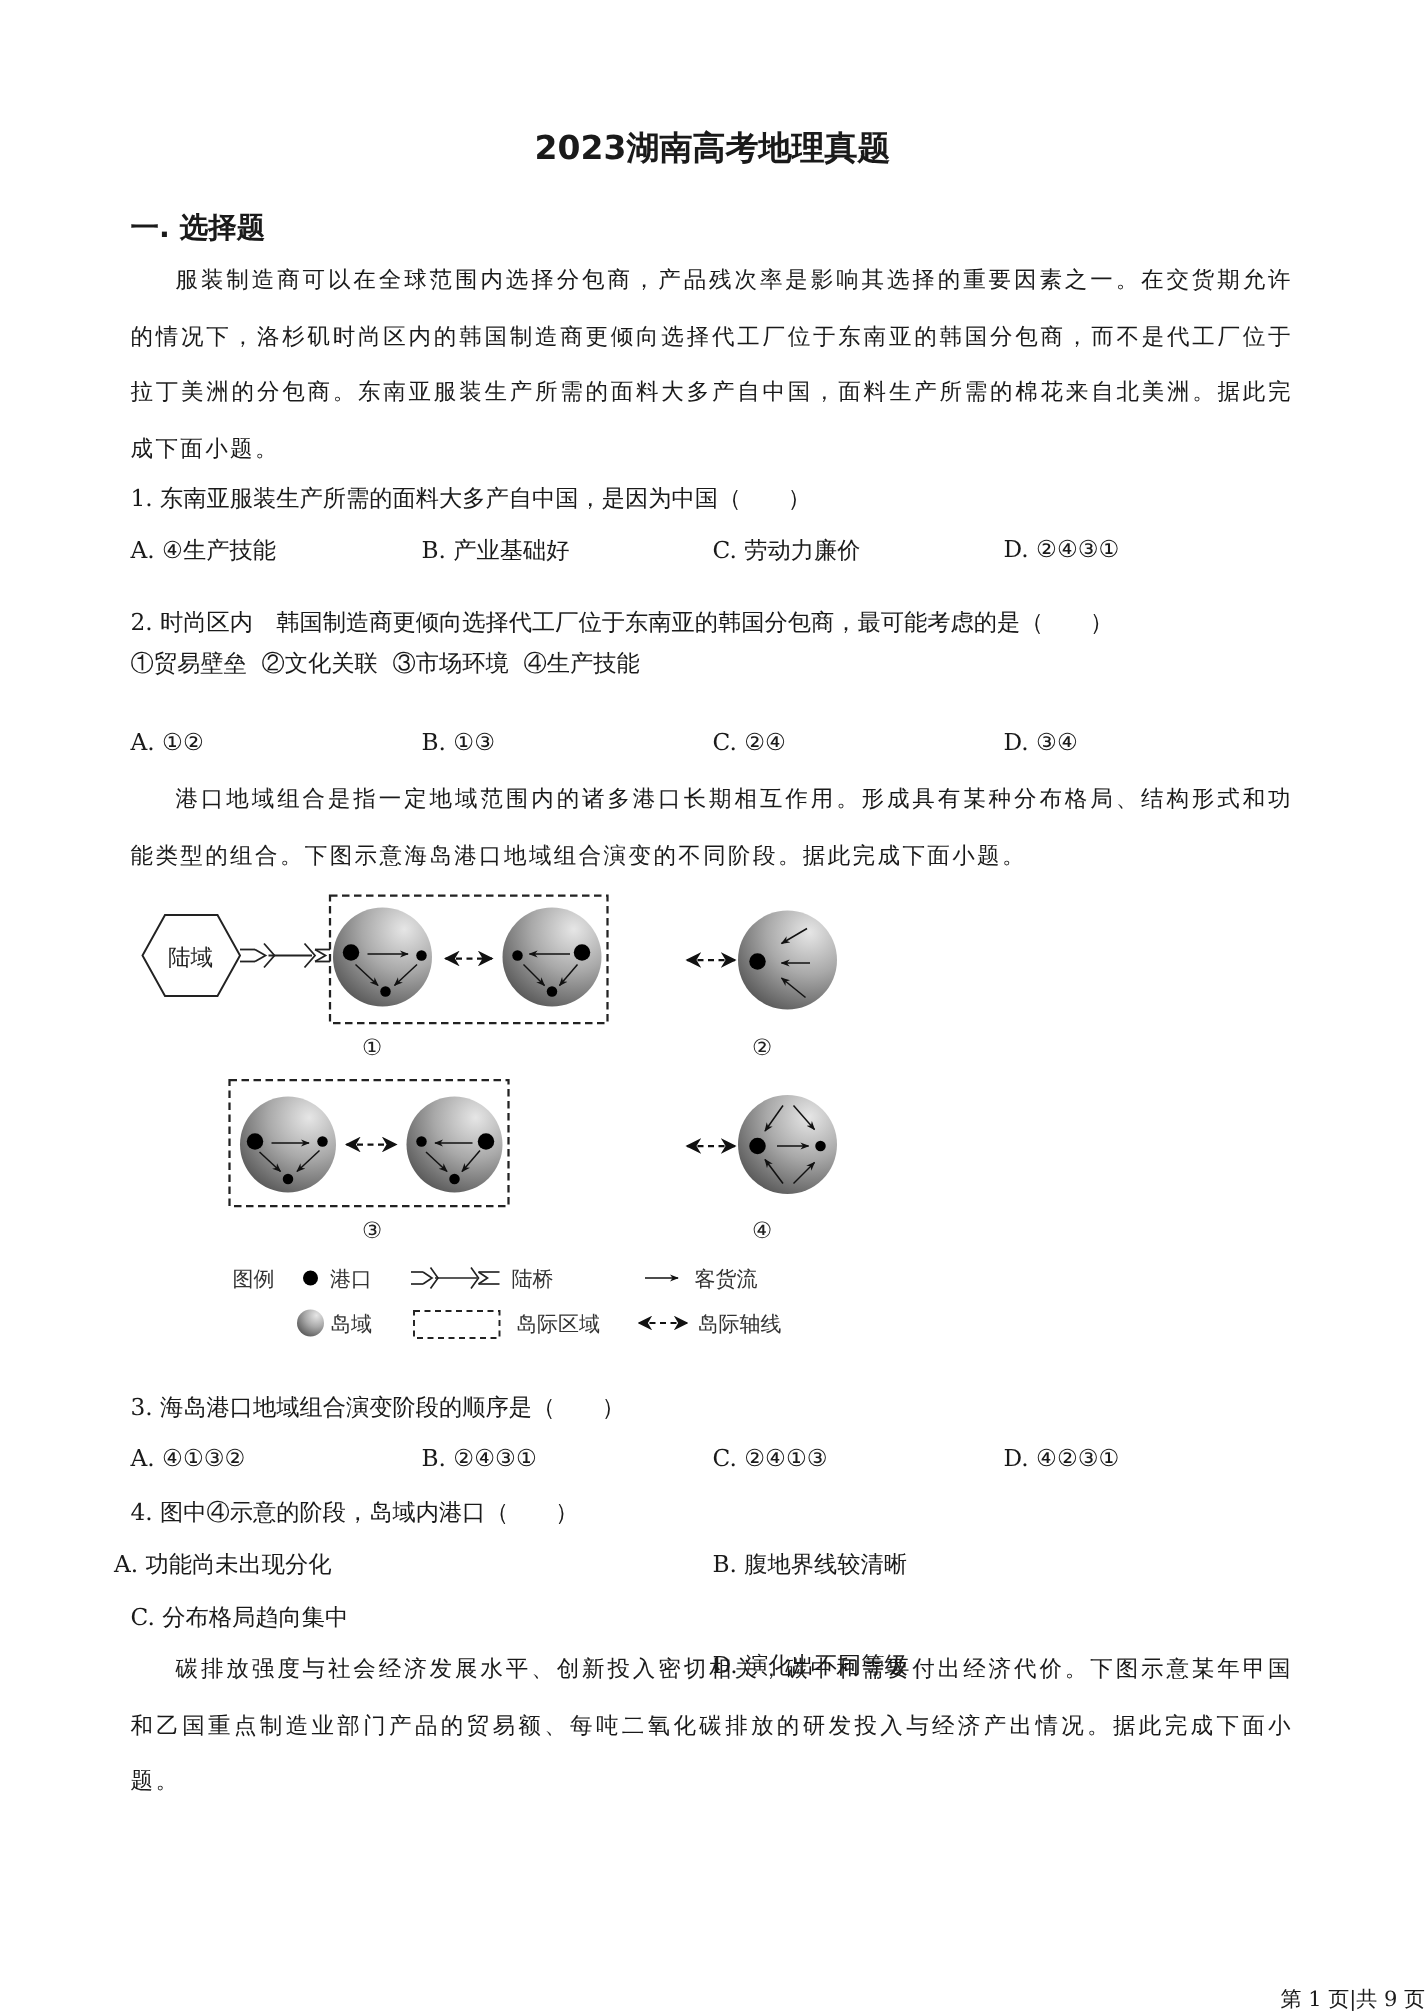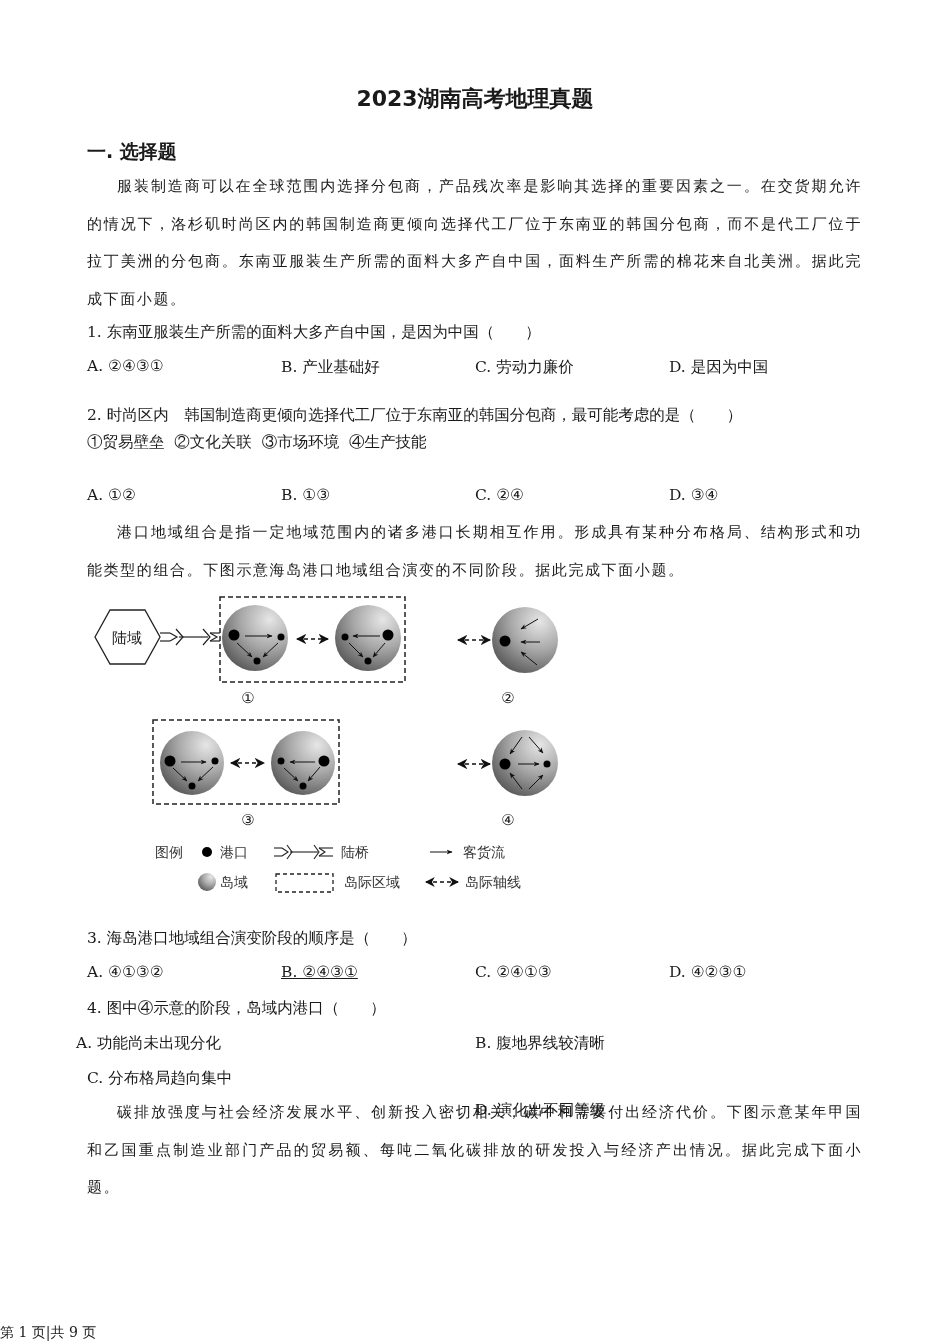--- a/index.html
+++ b/index.html
@@ -5,38 +5,38 @@
   html, body { margin: 0; padding: 0; background: #ffffff; }
   body { width: 950px; height: 1344px; position: relative; overflow: hidden;
          font-family: "DejaVu Serif", "Liberation Serif", serif; color: #1a1a1a; }
   .page { position: absolute; left: 0; top: 0; width: 950px; height: 1344px; }
   .title { position: absolute; left: 0; width: 950px; top: 84px; text-align: center;
            font-family: "DejaVu Sans", "Liberation Sans", sans-serif; font-weight: bold; font-size: 22px; letter-spacing: 0px; }
   .section { position: absolute; left: 87px; top: 139px; font-family: "DejaVu Sans", "Liberation Sans", sans-serif; font-weight: bold; font-size: 19px; }
   .para { position: absolute; left: 87px; width: 775px; font-size: 15px; line-height: 37.5px; text-indent: 30px; letter-spacing: 1.6px; text-align: justify; }
   .q { position: absolute; left: 87px; font-size: 15.5px; white-space: pre; }
   .opt { position: absolute; font-size: 15.5px; white-space: pre; }
-  .footer { position: absolute; left: 0; width: 950px; top: 1324px; text-align: left; font-size: 14px; }
+  .footer { position: absolute; left: 0; width: 950px; top: 1324px; text-align: right; font-size: 14px; }
   svg text { font-family: "DejaVu Serif", "Liberation Serif", serif; }
 </style>
 </head>
 <body>
 
 <div class="page">
 
   <div class="title">2023湖南高考地理真题</div>
   <div class="section">一. 选择题</div>
 
   <div class="para" style="top:168px;">服装制造商可以在全球范围内选择分包商，产品残次率是影响其选择的重要因素之一。在交货期允许的情况下，洛杉矶时尚区内的韩国制造商更倾向选择代工厂位于东南亚的韩国分包商，而不是代工厂位于拉丁美洲的分包商。东南亚服装生产所需的面料大多产自中国，面料生产所需的棉花来自北美洲。据此完成下面小题。</div>
 
   <div class="q" style="top:322px;">1. 东南亚服装生产所需的面料大多产自中国，是因为中国（　　）</div>
-  <div class="opt" style="left:87px; top:357px;">A. ②④③①</div>
+  <div class="opt" style="left:87px; top:357px;">A. ④生产技能</div>
   <div class="opt" style="left:281px; top:357px;">B. 产业基础好</div>
   <div class="opt" style="left:475px; top:357px;">C. 劳动力廉价</div>
-  <div class="opt" style="left:669px; top:357px;">D. 是因为中国</div>
+  <div class="opt" style="left:669px; top:357px;">D. ②④③①</div>
 
   <div class="q" style="top:405px;">2. 时尚区内　韩国制造商更倾向选择代工厂位于东南亚的韩国分包商，最可能考虑的是（　　）</div>
   <div class="q" style="top:432px;">①贸易壁垒  ②文化关联  ③市场环境  ④生产技能</div>
   <div class="opt" style="left:87px; top:486px;">A. ①②</div>
   <div class="opt" style="left:281px; top:486px;">B. ①③</div>
   <div class="opt" style="left:475px; top:486px;">C. ②④</div>
   <div class="opt" style="left:669px; top:486px;">D. ③④</div>
 
   <div class="para" style="top:514px;">港口地域组合是指一定地域范围内的诸多港口长期相互作用。形成具有某种分布格局、结构形式和功能类型的组合。下图示意海岛港口地域组合演变的不同阶段。据此完成下面小题。</div>
 
@@ -168,21 +168,21 @@
       <rect x="276" y="874" width="57" height="18" fill="none" stroke="#222" stroke-width="1.3" stroke-dasharray="4,3"></rect>
       <text x="344" y="887" font-size="14" fill="#333">岛际区域</text>
 
       <line x1="426" y1="882" x2="458" y2="882" stroke="#111" stroke-width="1.4" stroke-dasharray="4,3" marker-start="url(#arrBig)" marker-end="url(#arrBig)"></line>
       <text x="465" y="887" font-size="14" fill="#333">岛际轴线</text>
     </g>
   </svg>
 
   <div class="q" style="top:928px;">3. 海岛港口地域组合演变阶段的顺序是（　　）</div>
   <div class="opt" style="left:87px; top:963px;">A. ④①③②</div>
-  <div class="opt" style="left:281px; top:963px;text-decoration:underline;">B. ②④③①</div>
+  <div class="opt" style="left:281px; top:963px;">B. ②④③①</div>
   <div class="opt" style="left:475px; top:963px;">C. ②④①③</div>
   <div class="opt" style="left:669px; top:963px;">D. ④②③①</div>
 
   <div class="q" style="top:998px;">4. 图中④示意的阶段，岛域内港口（　　）</div>
   <div class="opt" style="left:76px; top:1033px;">A. 功能尚未出现分化</div>
   <div class="opt" style="left:475px; top:1033px;">B. 腹地界线较清晰</div>
   <div class="opt" style="left:87px; top:1068px;">C. 分布格局趋向集中</div>
   <div class="opt" style="left:475px; top:1068px;margin-top:32px;">D. 演化出不同等级</div>
 
   <div class="para" style="top:1094px;">碳排放强度与社会经济发展水平、创新投入密切相关，碳中和需要付出经济代价。下图示意某年甲国和乙国重点制造业部门产品的贸易额、每吨二氧化碳排放的研发投入与经济产出情况。据此完成下面小题。</div>

